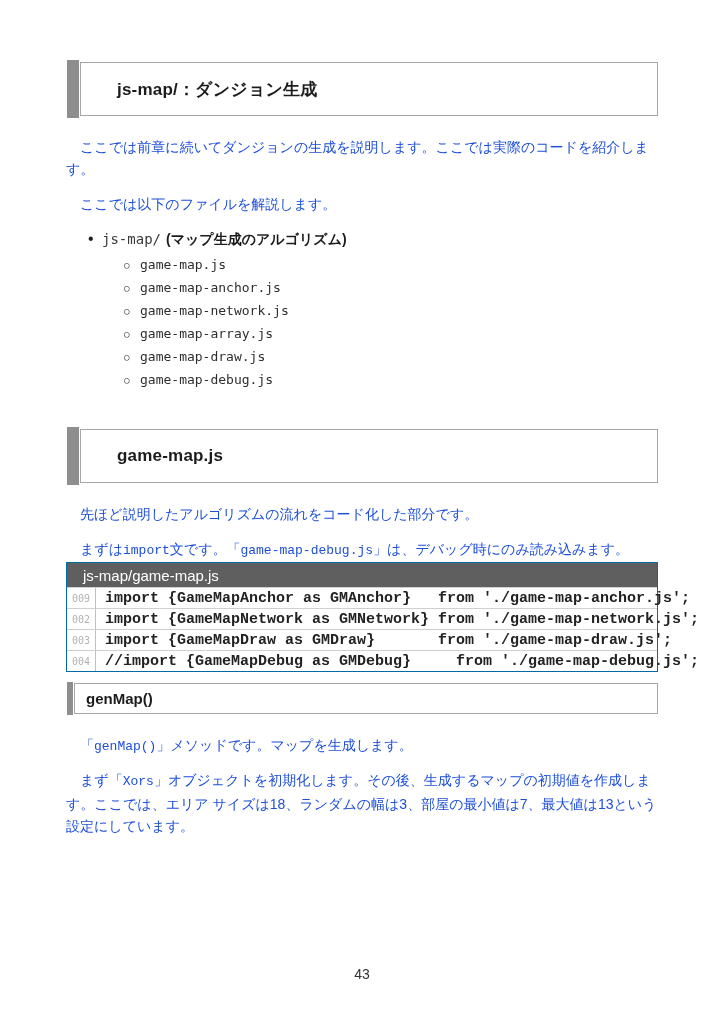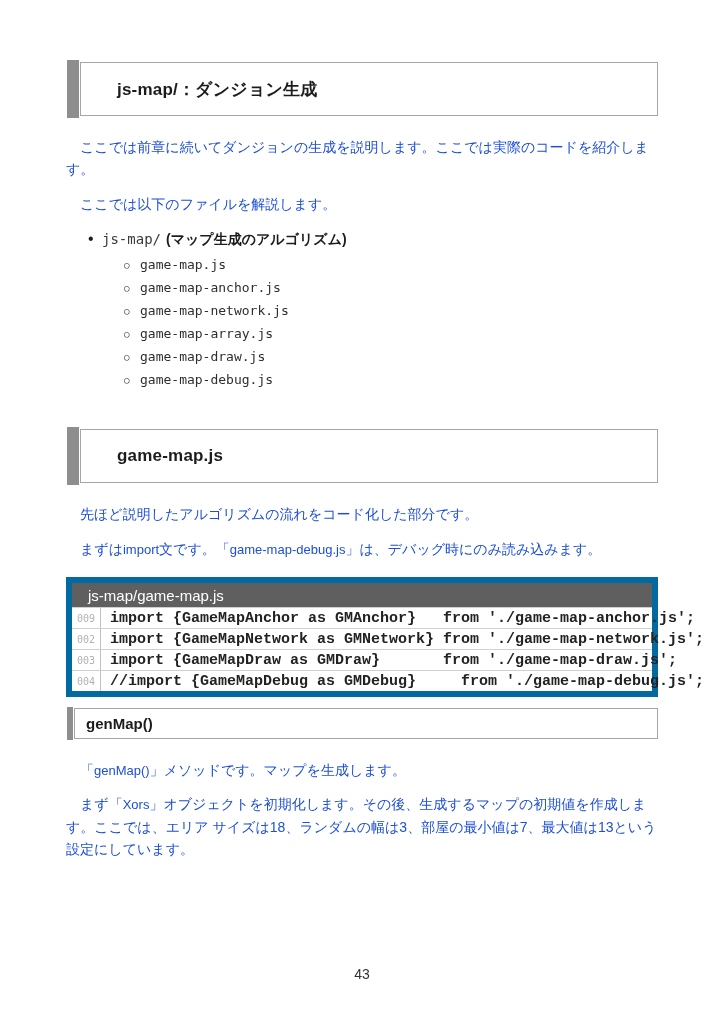--- a/index.html
+++ b/index.html
@@ -42,21 +42,21 @@
 
   
   p.body-p {
     font-size:14px; line-height:22px; color:#1d4ed8;
     text-indent:14px;
   }
   .mt20 { margin-top:20px; }
   .mt14 { margin-top:13px; }
   .mt12 { margin-top:11px; }
   .inline-code {
-    font-family:Liberation Sans, sans-serif;
+    font-family:Liberation Mono, monospace;
     font-size:13px;
   }
 
   
   .file-list { margin-top:12px; }
   .file-list .main-item {
     font-size:14px; line-height:24px; padding-left:36px; position:relative;
     color:#3a3a3a;
   }
   .file-list .main-item::before {
@@ -70,21 +70,21 @@
   .sub-list li {
     position:relative; padding-left:74px; line-height:23px; height:23px;
     font-family:"DejaVu Sans Mono","Liberation Mono",monospace;
     font-size:13px; color:#2e2e2e;
   }
   .sub-list li::before {
     content:"○"; position:absolute; left:58px; top:1px; font-size:9px; color:#2e2e2e;
   }
 
   
-  .codeblock { margin-top:16px; border:6px solid #0369a1; }
+  .codeblock { margin-top:0; border:1px solid #0369a1; }
   .codeblock-header {
     background:#5f5f5f; color:#ffffff; font-size:15px;
     height:24px; display:flex; align-items:center; padding-left:16px;
   }
   .code-row { display:flex; height:21px; border-top:1px solid #d0d0d0; background:#ffffff; }
   .code-row:first-of-type { border-top:none; }
   .code-num {
     width:29px; flex:0 0 29px; border-right:1px solid #c0c0c0;
     display:flex; align-items:center; padding-left:5px;
     font-family:"DejaVu Sans Mono","Liberation Mono",monospace;

